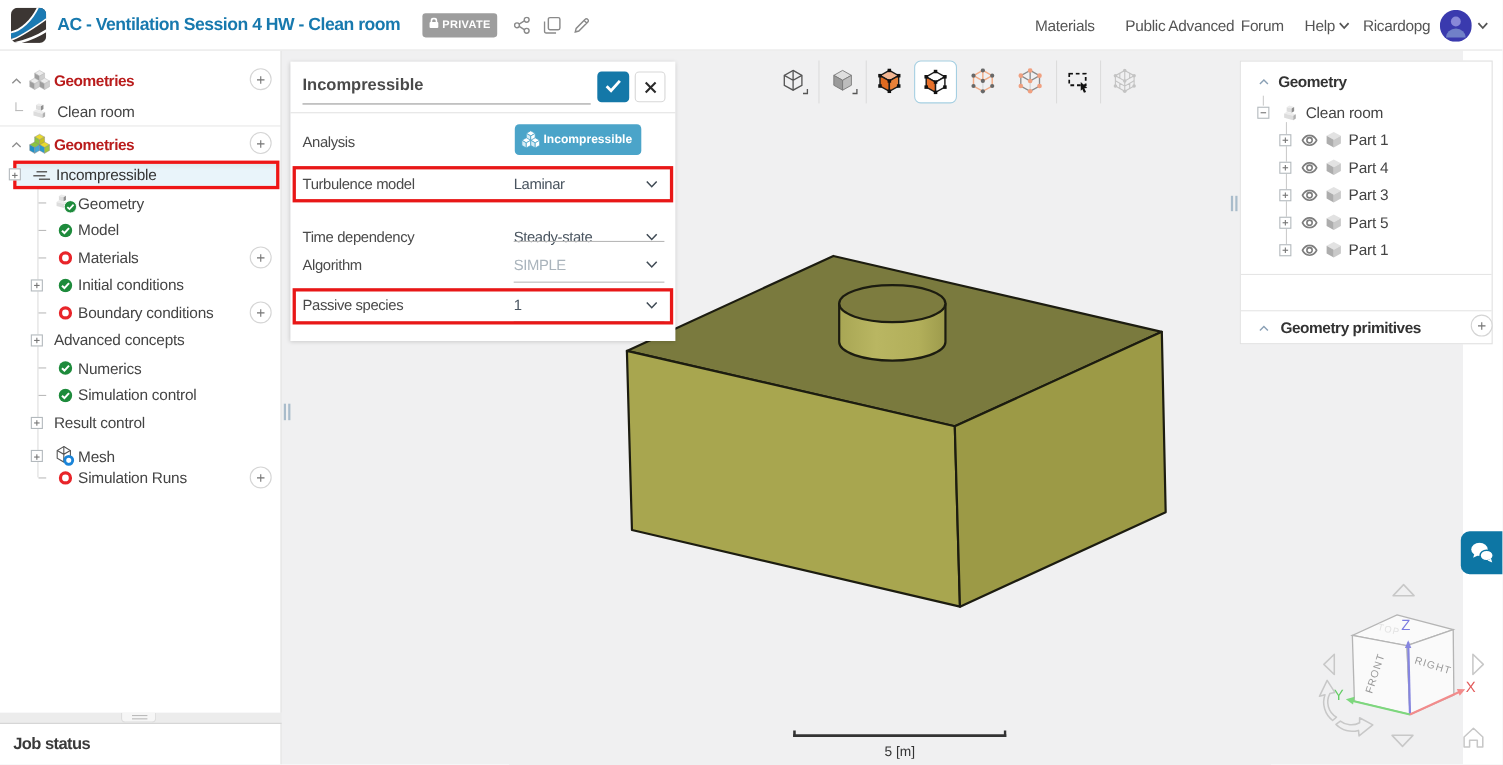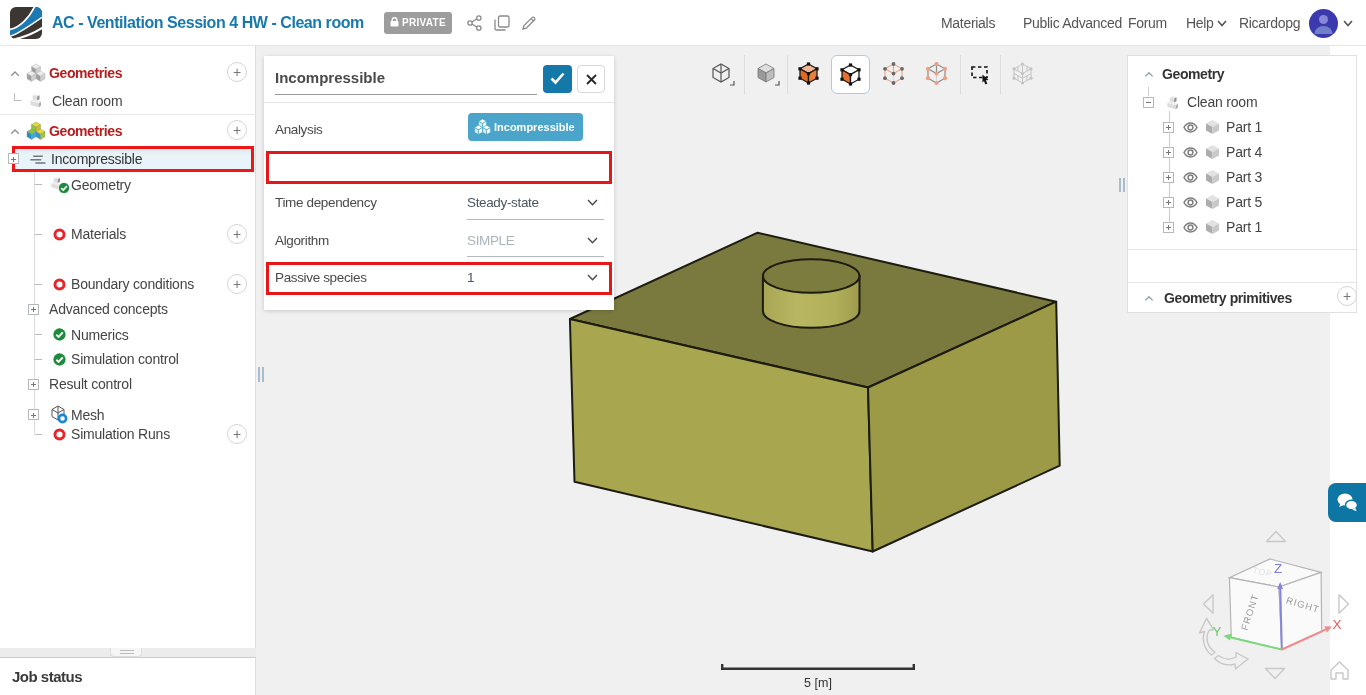--- a/index.html
+++ b/index.html
@@ -341,30 +341,49 @@
           <polygon points="11,9.8 11,13.8 8.7,15.3 8.7,11.3" fill="#b0b0b0"></polygon>
     </svg>
     <svg class="abs" style="left:58px;top:10px" width="12" height="12" viewBox="0 0 12 12">
           <circle cx="6" cy="6" r="5.6" fill="#1e8b3c"></circle>
           <circle cx="6" cy="6" r="5.6" fill="none" stroke="#fff" stroke-width="0.8"></circle>
           <path d="M3.2 6.2 L5.2 8.1 L8.9 4.1" stroke="#fff" stroke-width="1.6" fill="none"></path>
         </svg>
     <span class="lbl" style="left:71px">Geometry</span>
   </div>
 
+  <div class="trow" style="top:150.5px">
+    <div class="dash" style="left:35px;top:12px"></div>
+    <svg class="abs" style="left:53px;top:6px" width="13" height="13" viewBox="0 0 14 14">
+          <circle cx="7" cy="7" r="6.6" fill="#1e8b3c"></circle>
+          <path d="M3.6 7.3 L6 9.6 L10.5 4.7" stroke="#fff" stroke-width="2" fill="none"></path>
+        </svg>
+    <span class="lbl" style="left:71px">Model</span>
+  </div>
 
   <div class="trow" style="top:175.5px">
     <div class="dash" style="left:35px;top:12px"></div>
     <svg class="abs" style="left:53px;top:6px" width="13" height="13" viewBox="0 0 14 14">
           <circle cx="7" cy="7" r="4.9" fill="none" stroke="#e8252a" stroke-width="3.2"></circle>
         </svg>
     <span class="lbl" style="left:71px">Materials</span>
     <div class="plus" style="left:227px">+</div>
   </div>
 
+  <div class="trow" style="top:200.5px">
+    <div class="expbox" style="left:28px;top:7px">
+          <i class="h"></i>
+          <i class="v"></i>
+        </div>
+    <svg class="abs" style="left:53px;top:6px" width="13" height="13" viewBox="0 0 14 14">
+          <circle cx="7" cy="7" r="6.6" fill="#1e8b3c"></circle>
+          <path d="M3.6 7.3 L6 9.6 L10.5 4.7" stroke="#fff" stroke-width="2" fill="none"></path>
+        </svg>
+    <span class="lbl" style="left:71px">Initial conditions</span>
+  </div>
 
   <div class="trow" style="top:225.5px">
     <div class="dash" style="left:35px;top:12px"></div>
     <svg class="abs" style="left:53px;top:6px" width="13" height="13" viewBox="0 0 14 14">
           <circle cx="7" cy="7" r="4.9" fill="none" stroke="#e8252a" stroke-width="3.2"></circle>
         </svg>
     <span class="lbl" style="left:71px">Boundary conditions</span>
     <div class="plus" style="left:227px">+</div>
   </div>
 
@@ -467,23 +486,30 @@
               <polygon points="10,10.6 10,15.8 5.5,18.4 5.5,13.2" fill="#fff"></polygon>
         <polygon points="14.5,8 19,10.6 14.5,13.2 10,10.6" fill="#fff"></polygon>
               <polygon points="10,10.6 14.5,13.2 14.5,18.4 10,15.8" fill="#d8ecf5"></polygon>
               <polygon points="19,10.6 19,15.8 14.5,18.4 14.5,13.2" fill="#fff"></polygon>
             </g>
       </svg>
       <span>Incompressible</span>
     </div>
   </div>
 
+  <div class="drow" style="top:93px">
+    <span class="dlbl">Turbulence model</span>
+    <span class="dval">Laminar</span>
+    <svg class="dchev" width="11" height="7" viewBox="0 0 11 7">
+          <path d="M1 1 L5.5 5.7 L10 1" stroke="#3f4a54" stroke-width="1.4" fill="none"></path>
+        </svg>
+  </div>
   <div class="redbox" style="top:95px"></div>
 
-  <div class="drow" style="top:128px">
+  <div class="drow" style="top:141px">
     <span class="dlbl">Time dependency</span>
     <span class="dval">Steady-state</span>
     <svg class="dchev" width="11" height="7" viewBox="0 0 11 7">
           <path d="M1 1 L5.5 5.7 L10 1" stroke="#3f4a54" stroke-width="1.4" fill="none"></path>
         </svg>
   </div>
   <div class="dunder" style="top:162.7px"></div>
 
   <div class="drow" style="top:166px">
     <span class="dlbl">Algorithm</span>

